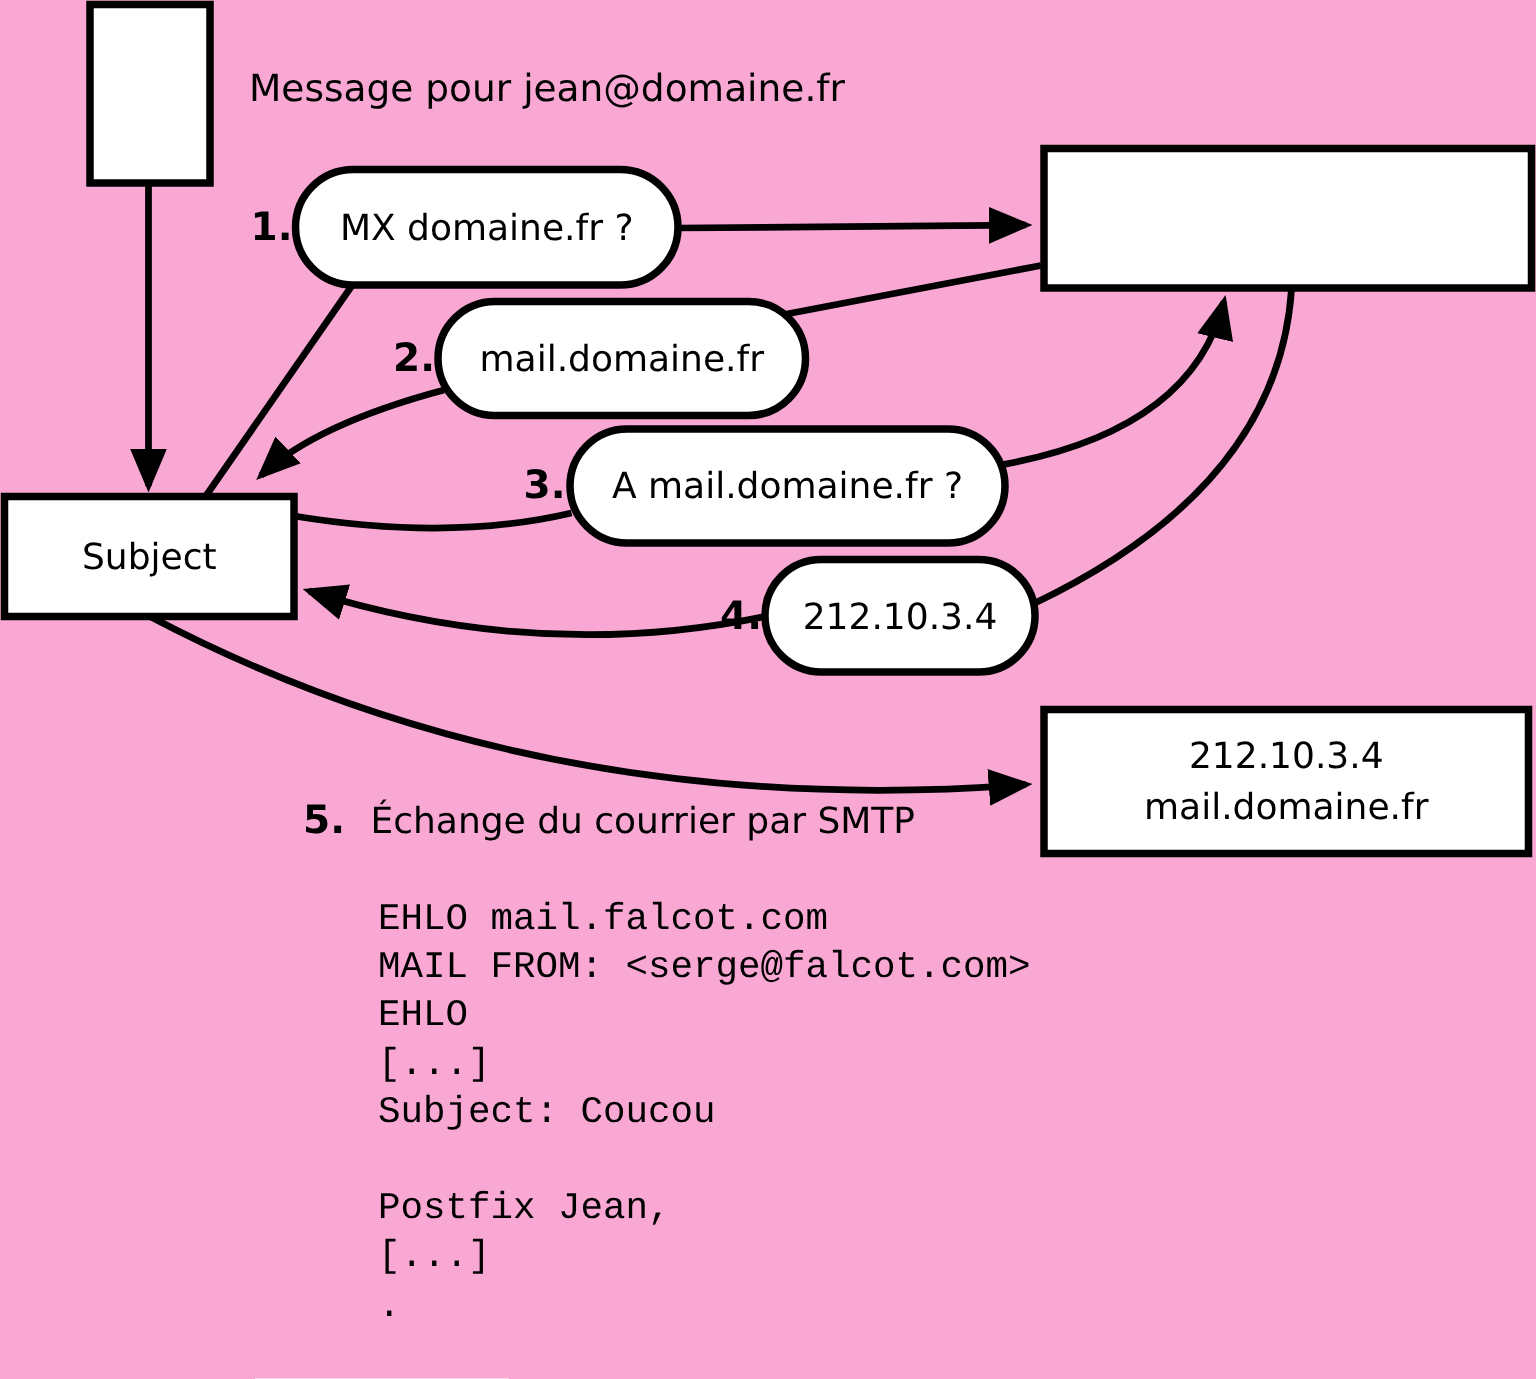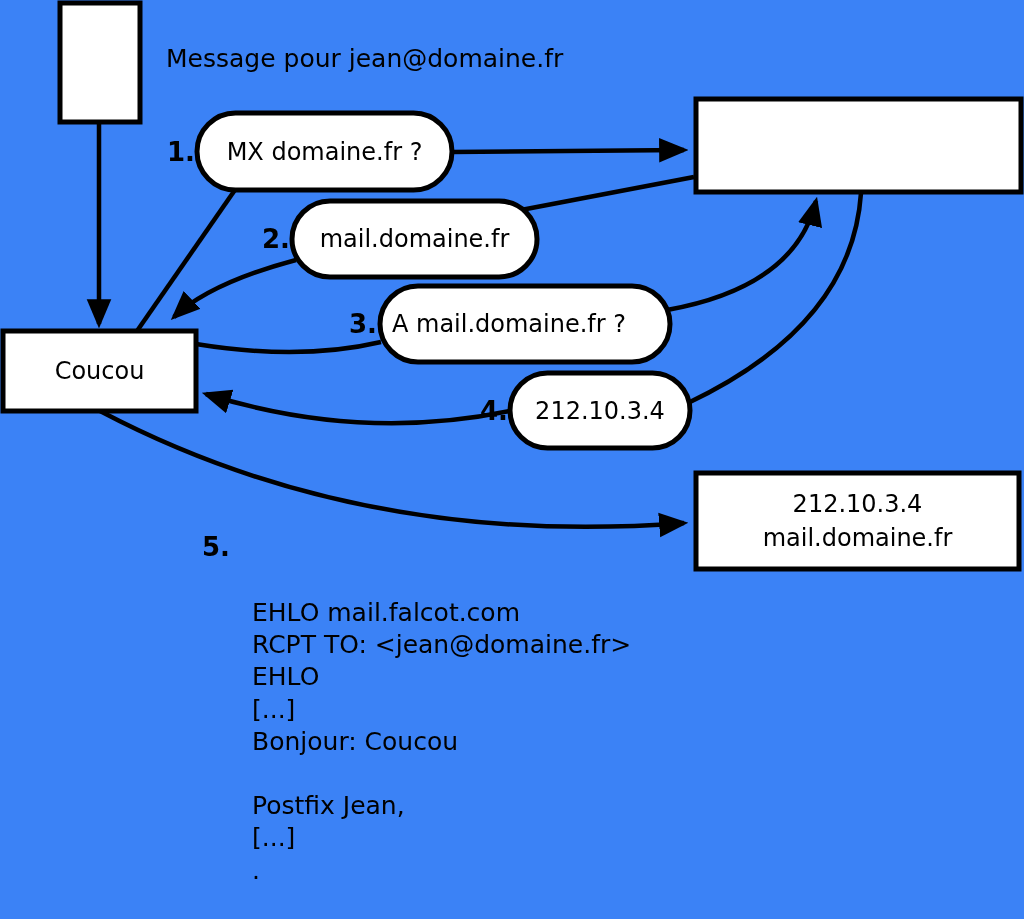--- a/index.html
+++ b/index.html
@@ -1,38 +1,38 @@
 <!DOCTYPE html>
 <html><head>
 <meta charset="utf-8">
 <style>
   html,body{margin:0;padding:0;background:#ffffff;}
   .stage{
-    position:relative;width:1024px;height:919px;background:#3b82f6;
+    position:relative;width:1024px;height:919px;background:#f9a8d4;
     font-family:"DejaVu Sans","Liberation Sans",sans-serif;color:#000000;
     overflow:hidden;
   }
   .stage svg{position:absolute;left:0;top:0;}
   .lbl{
     position:absolute;display:flex;align-items:center;justify-content:center;
     text-align:center;font-size:24px;line-height:1.25;white-space:nowrap;
   }
   .num{
     position:absolute;display:flex;align-items:center;justify-content:flex-end;
     font-weight:bold;font-size:26px;white-space:nowrap;
   }
   .msg{position:absolute;left:166px;top:44px;font-size:25px;white-space:nowrap;}
   .step5{
     position:absolute;left:168px;top:532px;display:flex;align-items:center;gap:17px;
     font-size:24px;white-space:nowrap;
   }
   .step5 .n{font-weight:bold;font-size:26px;width:62px;text-align:right;}
   .twoline{flex-direction:column;line-height:34px;}
   .smtp{position:absolute;left:252px;top:597px;font-size:25px;}
-  .smtp-line{height:32.2px;line-height:32.2px;white-space:pre;}
+  .smtp-line{height:32.2px;line-height:32.2px;white-space:pre;font-family:Liberation Mono, monospace;}
 </style>
 </head>
 <body>
 
 <div class="stage">
 
   <svg width="1024" height="919" viewBox="0 0 1024 919">
     <defs>
       <marker id="ah" viewBox="0 0 10 10" refX="8.5" refY="5" markerWidth="6.5" markerHeight="6.5" orient="auto">
         <path d="M 0 0.8 L 10 5 L 0 9.2 z" fill="#000000"></path>
@@ -66,42 +66,43 @@
 
   <div class="msg">Message pour jean@domaine.fr</div>
 
   <div class="num" style="left:120px;top:113px;width:75px;height:77px;">1.</div>
   <div class="lbl" style="left:197px;top:113px;width:255px;height:77px;">MX domaine.fr ?</div>
 
   <div class="num" style="left:215px;top:201px;width:75px;height:76px;">2.</div>
   <div class="lbl" style="left:292px;top:201px;width:245px;height:76px;">mail.domaine.fr</div>
 
   <div class="num" style="left:302px;top:286px;width:75px;height:76px;">3.</div>
-  <div class="lbl" style="left:364px;top:286px;width:290px;height:76px;">A mail.domaine.fr ?</div>
+  <div class="lbl" style="left:380px;top:286px;width:290px;height:76px;">A mail.domaine.fr ?</div>
 
   <div class="num" style="left:433px;top:373px;width:75px;height:75px;">4.</div>
   <div class="lbl" style="left:510px;top:373px;width:180px;height:75px;">212.10.3.4</div>
 
-  <div class="lbl" style="left:3px;top:331px;width:193px;height:80px;">Coucou</div>
+  <div class="lbl" style="left:3px;top:331px;width:193px;height:80px;">Subject</div>
 
 
   <div class="lbl twoline" style="left:696px;top:473px;width:323px;height:96px;">
     <div>212.10.3.4</div>
     <div>mail.domaine.fr</div>
   </div>
 
   <div class="step5">
     <span class="n">5.</span>
+    <span>Échange du courrier par SMTP</span>
   </div>
 
   <div class="smtp">
     <div class="smtp-line">EHLO mail.falcot.com</div>
-    <div class="smtp-line">RCPT TO: &lt;jean@domaine.fr&gt;</div>
+    <div class="smtp-line">MAIL FROM: &lt;serge@falcot.com&gt;</div>
     <div class="smtp-line">EHLO</div>
     <div class="smtp-line">[...]</div>
-    <div class="smtp-line">Bonjour: Coucou</div>
+    <div class="smtp-line">Subject: Coucou</div>
     <div class="smtp-line"></div>
     <div class="smtp-line">Postfix Jean,</div>
     <div class="smtp-line">[...]</div>
     <div class="smtp-line">.</div>
   </div>
 
 </div>
 
 </body></html>

